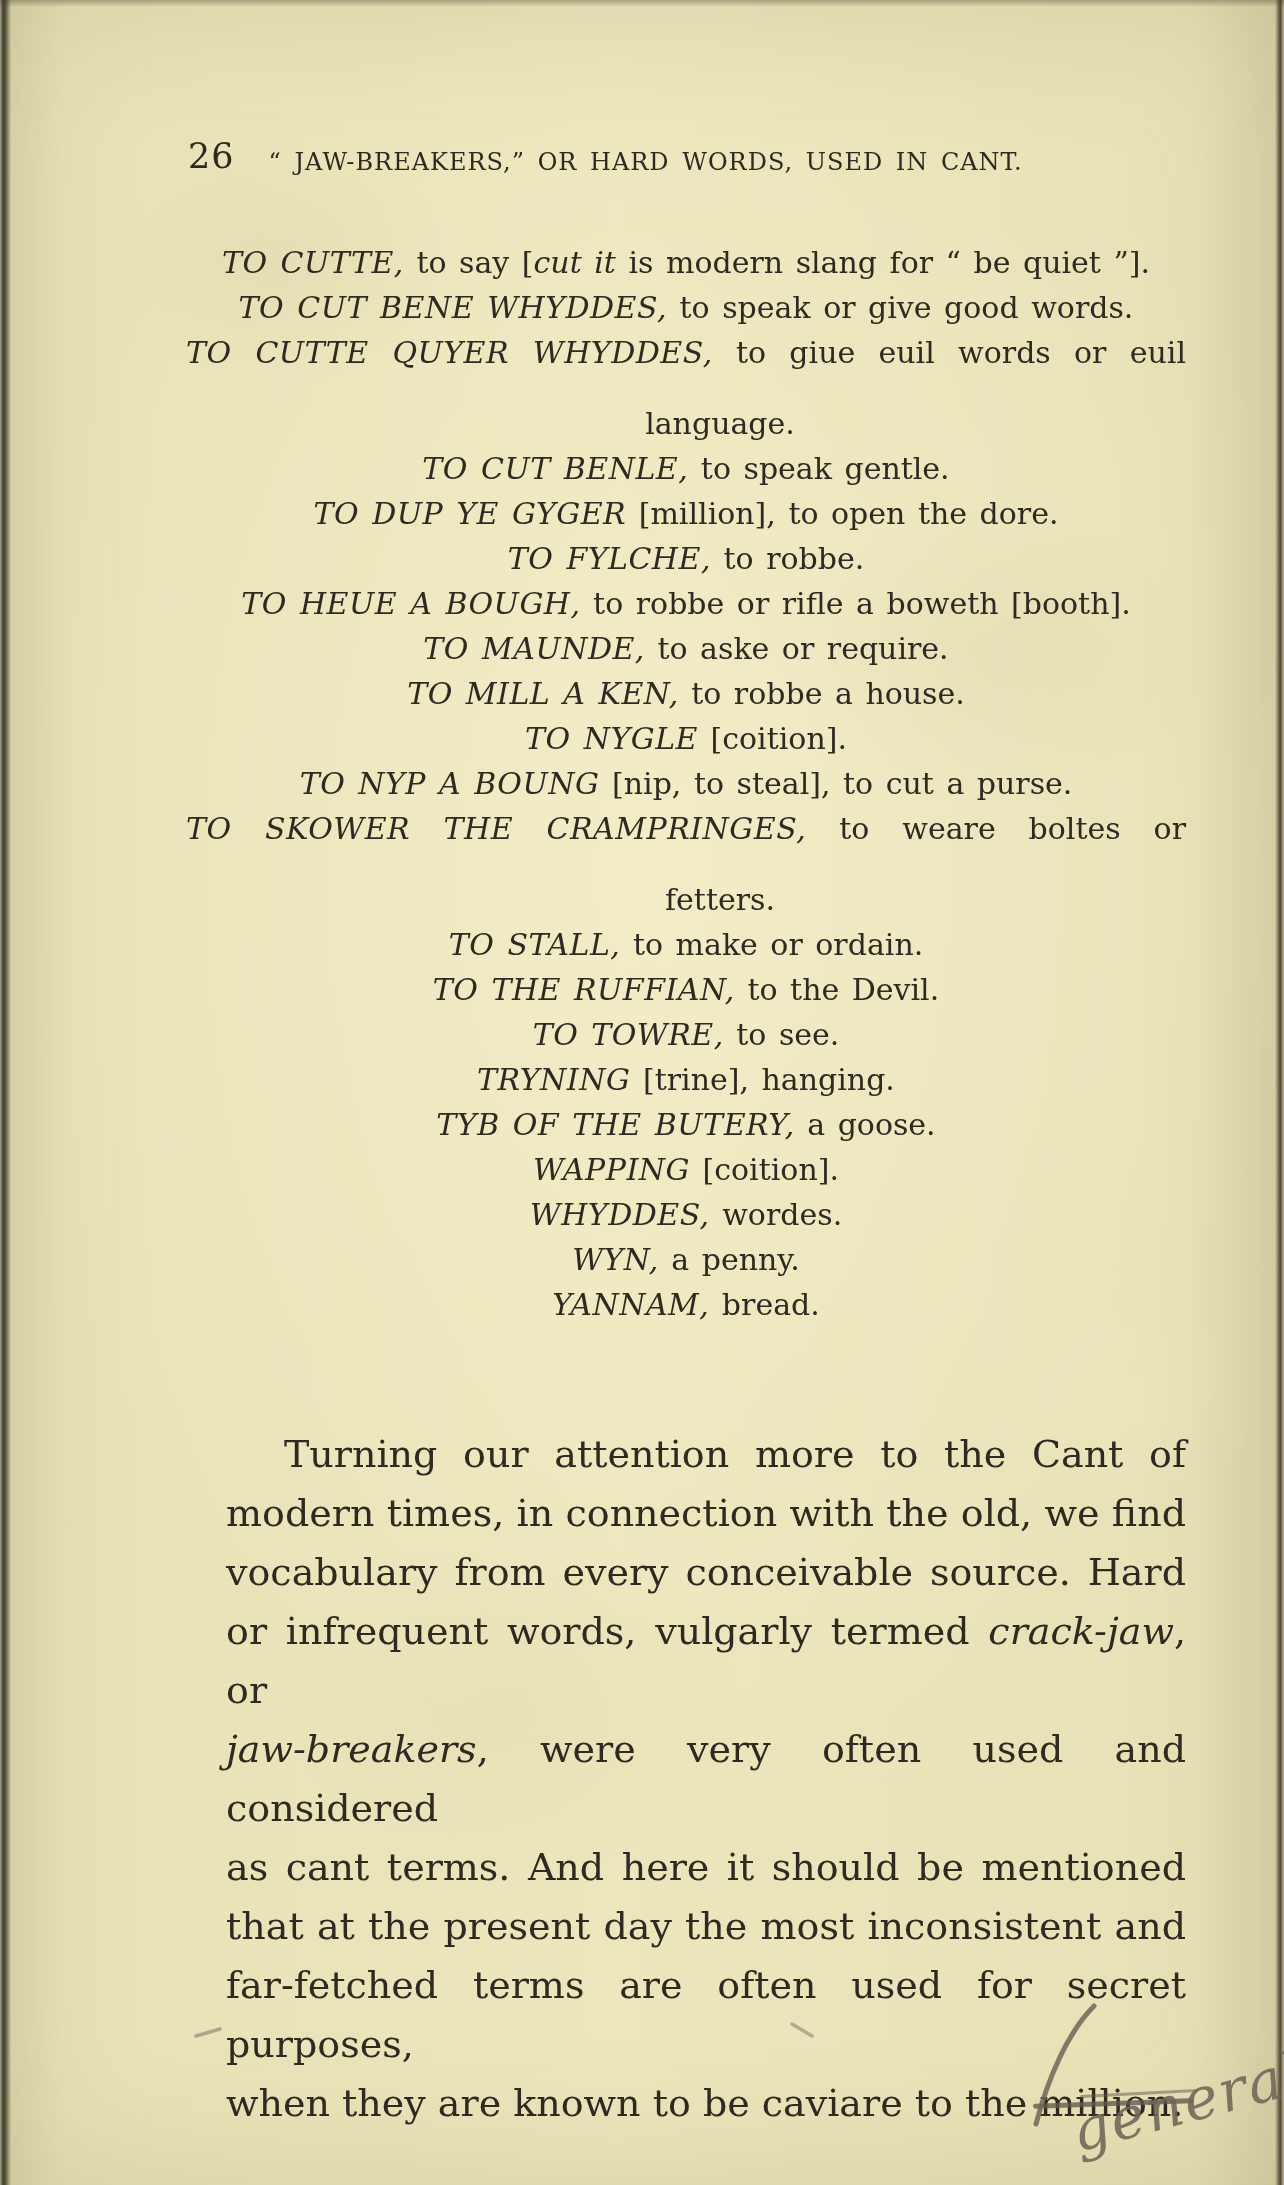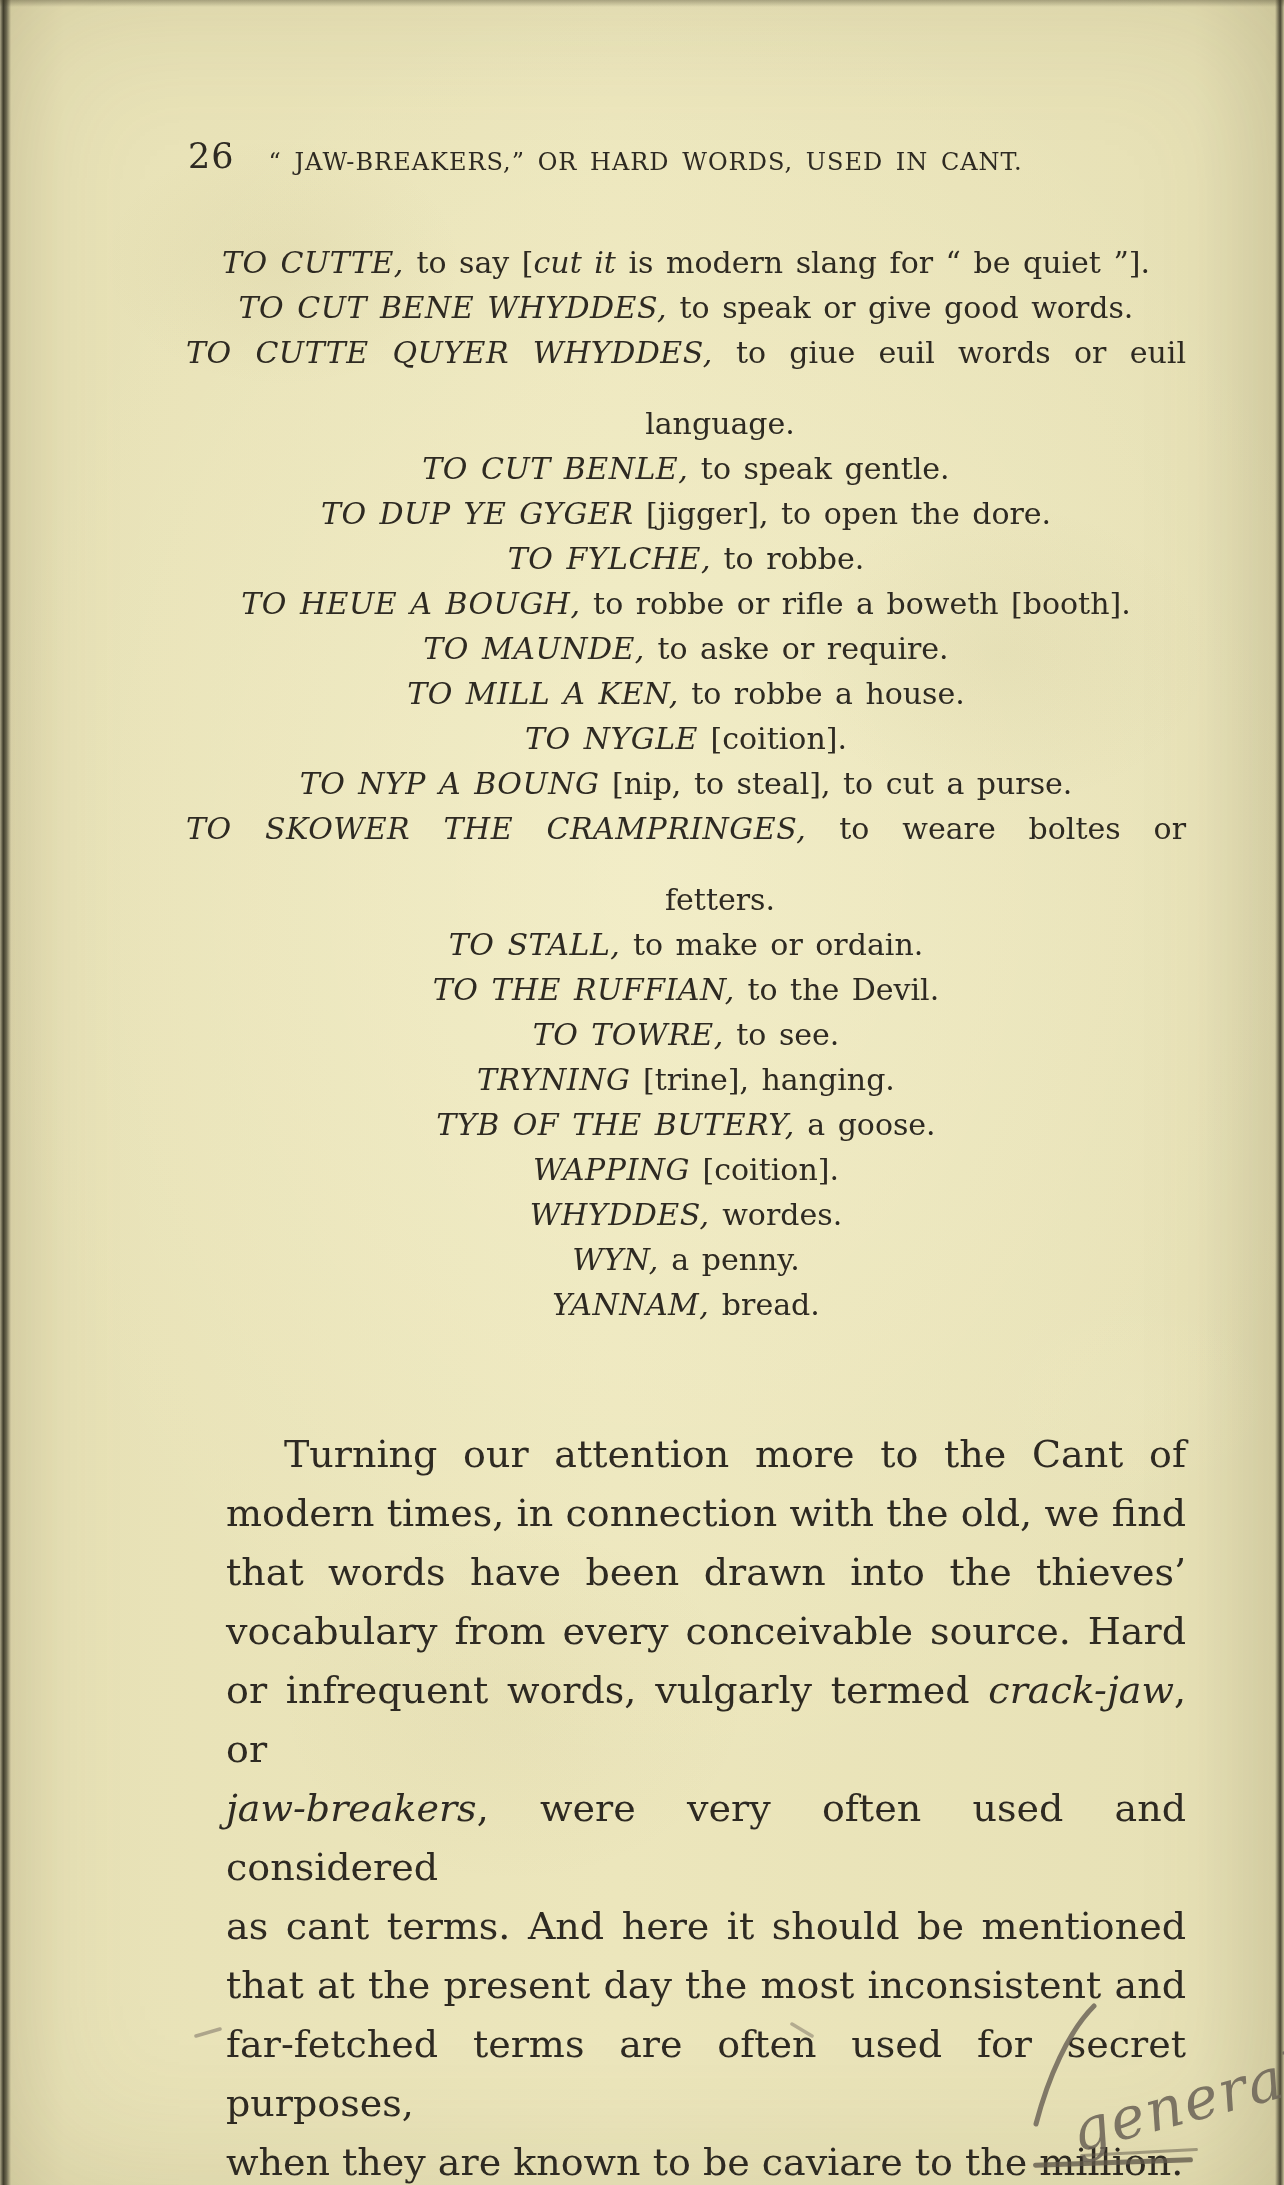--- a/index.html
+++ b/index.html
@@ -68,21 +68,21 @@
         <div class="gl-line"><span class="seg-term">TO CUT BENE WHYDDES,</span><span class="seg-r"> to speak or give good words.</span></div>
       </div>
       <div class="gl-entry">
         <div class="gl-line stretch"><span class="seg-term">TO CUTTE QUYER WHYDDES,</span><span class="seg-r"> to giue euil words or euil</span></div>
         <div class="gl-line gl-wrap">language.</div>
       </div>
       <div class="gl-entry">
         <div class="gl-line"><span class="seg-term">TO CUT BENLE,</span><span class="seg-r"> to speak gentle.</span></div>
       </div>
       <div class="gl-entry">
-        <div class="gl-line"><span class="seg-term">TO DUP YE GYGER</span><span class="seg-r"> [jigger], to open the dore.</span></div>
+        <div class="gl-line"><span class="seg-term">TO DUP YE GYGER</span><span class="seg-r"> [million], to open the dore.</span></div>
       </div>
       <div class="gl-entry">
         <div class="gl-line"><span class="seg-term">TO FYLCHE,</span><span class="seg-r"> to robbe.</span></div>
       </div>
       <div class="gl-entry">
         <div class="gl-line"><span class="seg-term">TO HEUE A BOUGH,</span><span class="seg-r"> to robbe or rifle a boweth [booth].</span></div>
       </div>
       <div class="gl-entry">
         <div class="gl-line"><span class="seg-term">TO MAUNDE,</span><span class="seg-r"> to aske or require.</span></div>
       </div>
@@ -124,21 +124,20 @@
         <div class="gl-line"><span class="seg-term">WYN,</span><span class="seg-r"> a penny.</span></div>
       </div>
       <div class="gl-entry">
         <div class="gl-line"><span class="seg-term">YANNAM,</span><span class="seg-r"> bread.</span></div>
       </div>
     </div>
 
   <div class="para" id="paragraph">
       <div class="p-line p-indent stretch"><span class="seg-r">Turning our attention more to the Cant of</span></div>
       <div class="p-line stretch"><span class="seg-r">modern times, in connection with the old, we find</span></div>
-      <div class="p-line stretch"><span class="seg-r">that words have been drawn into the thieves’</span></div>
       <div class="p-line stretch"><span class="seg-r">vocabulary from every conceivable source.  Hard</span></div>
       <div class="p-line stretch"><span class="seg-r">or infrequent words, vulgarly termed </span><span class="seg-i">crack-jaw</span><span class="seg-r">, or</span></div>
       <div class="p-line stretch"><span class="seg-i">jaw-breakers</span><span class="seg-r">, were very often used and considered</span></div>
       <div class="p-line stretch"><span class="seg-r">as cant terms.  And here it should be mentioned</span></div>
       <div class="p-line stretch"><span class="seg-r">that at the present day the most inconsistent and</span></div>
       <div class="p-line stretch"><span class="seg-r">far-fetched terms are often used for secret purposes,</span></div>
       <div class="p-line"><span class="seg-r">when they are known to be caviare to the </span><span class="seg-strike">million.</span></div>
     </div>
 
   <svg class="annotation" viewBox="0 0 1284 2185" width="1284" height="2185">

